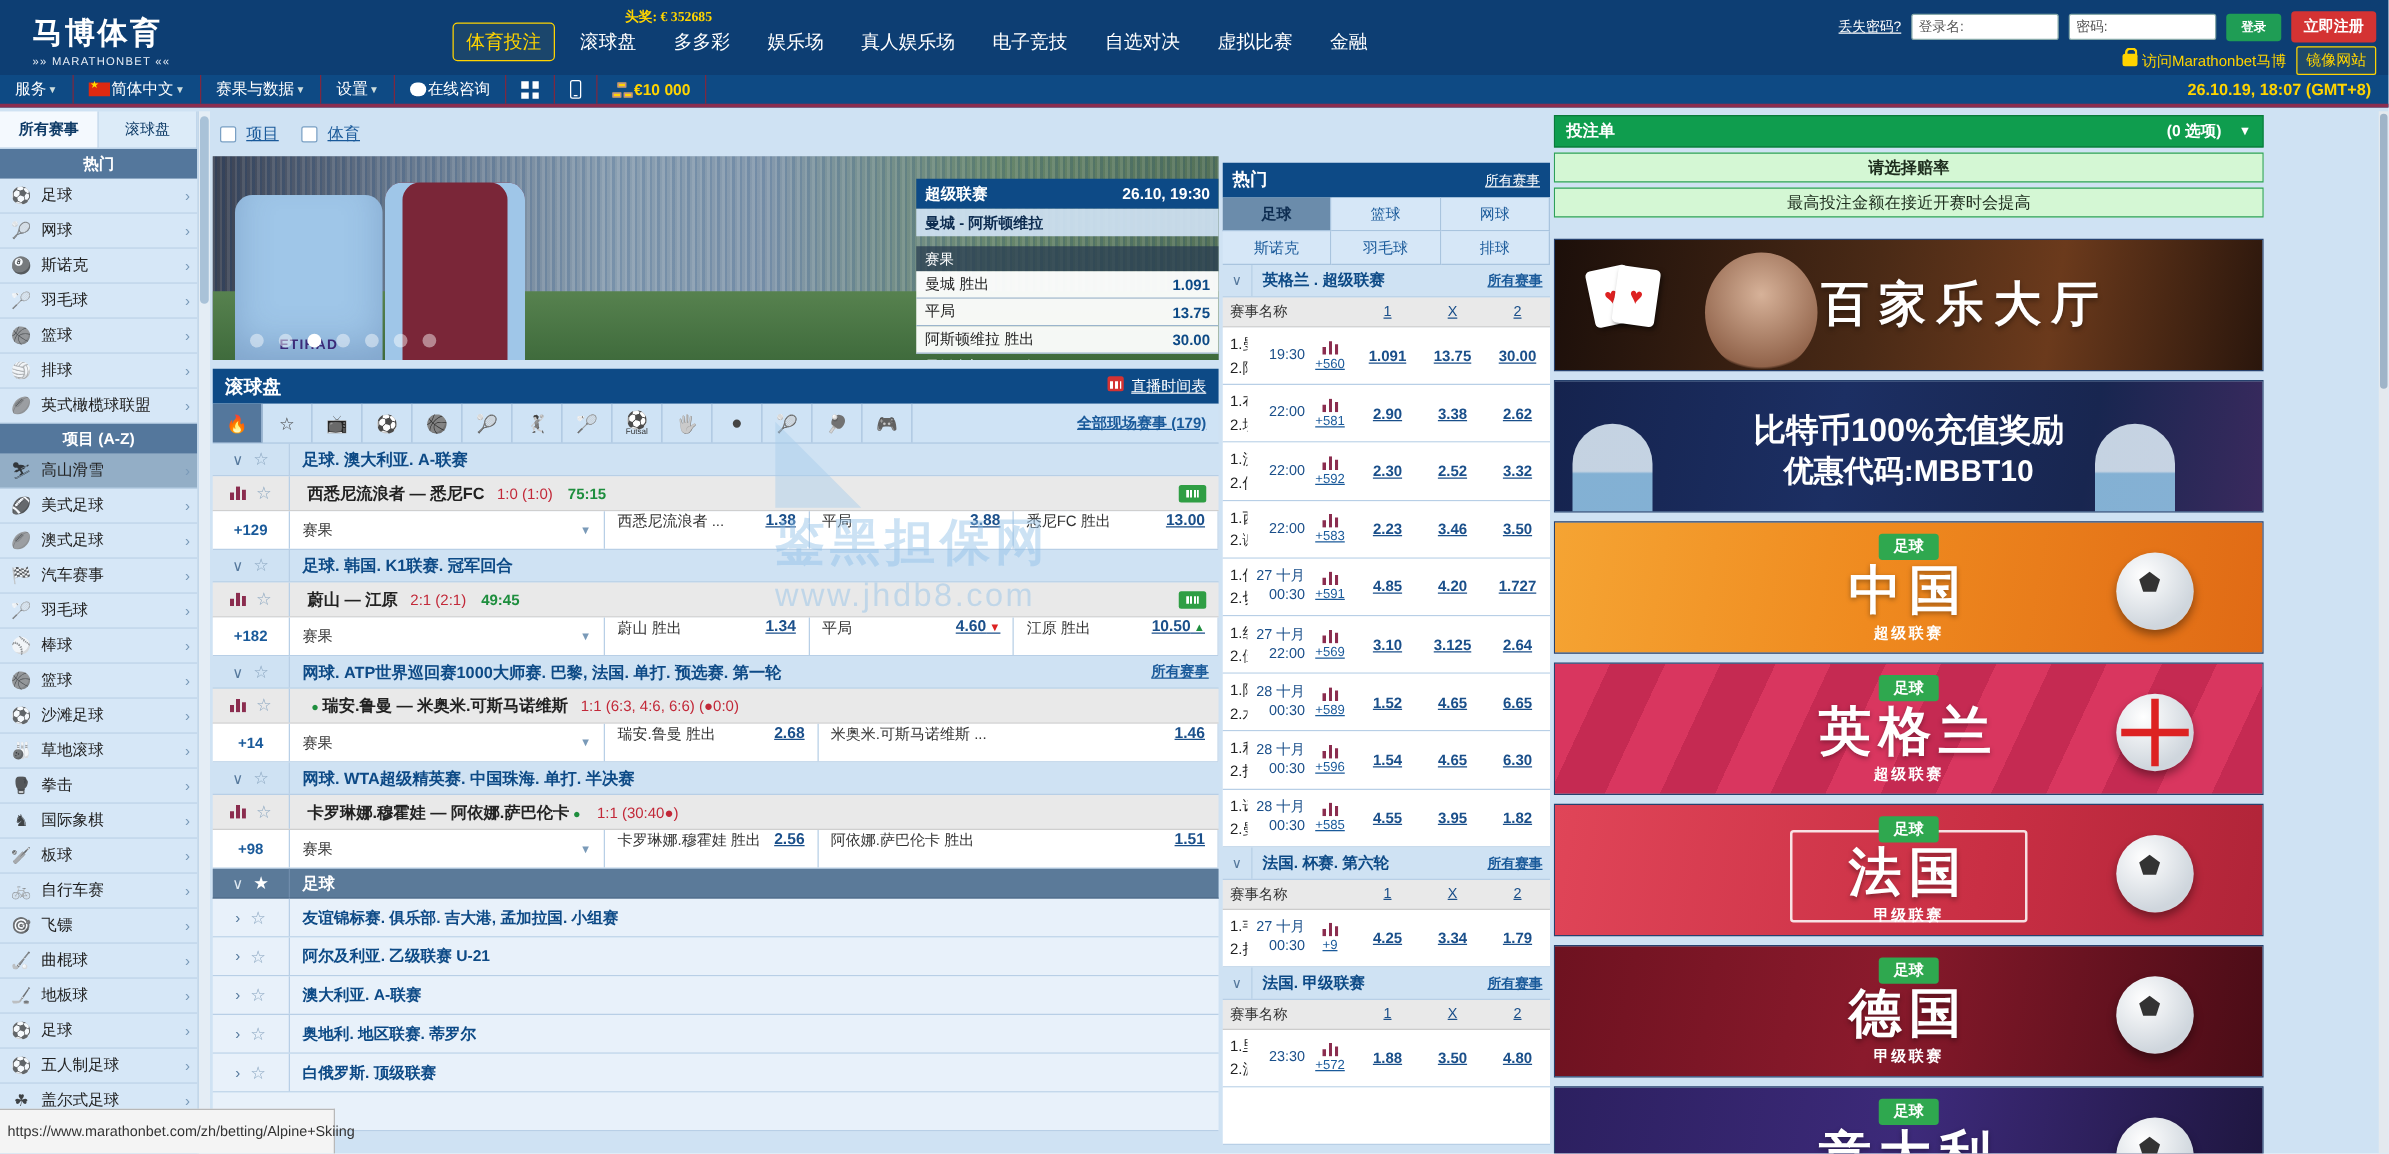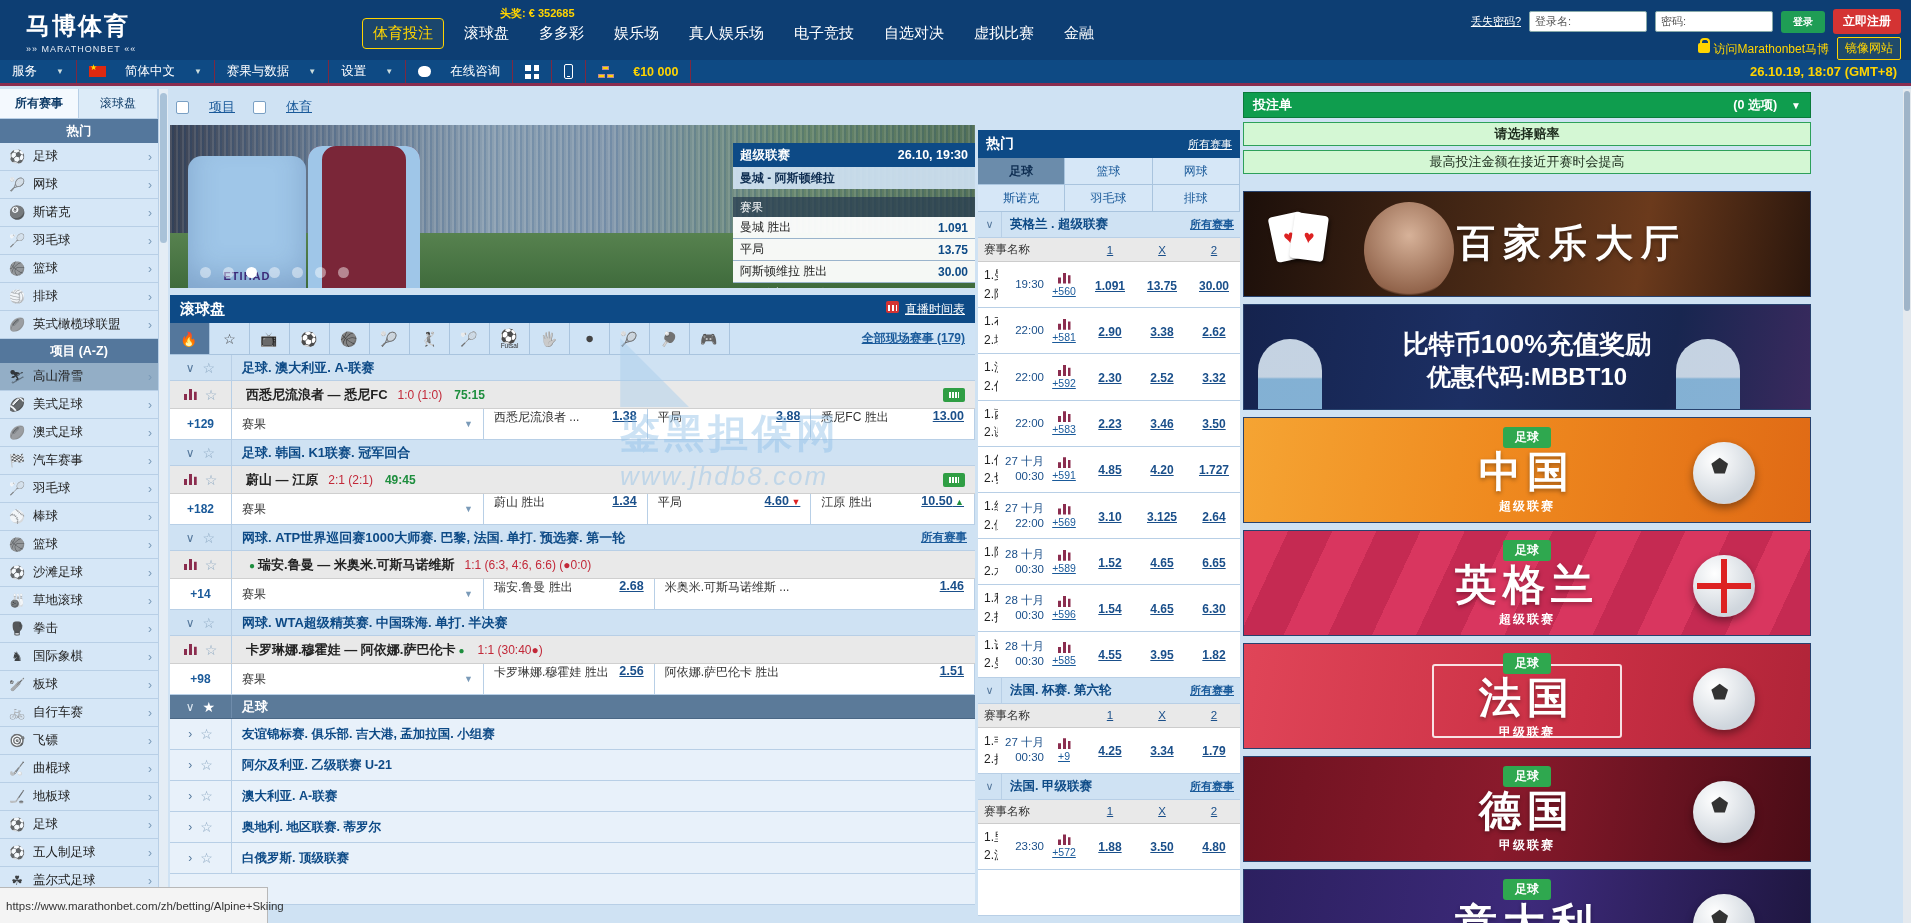--- a/index.html
+++ b/index.html
@@ -4,38 +4,38 @@
 <style>
   * { margin:0; padding:0; box-sizing:border-box; }
   html,body { font-family:"Liberation Sans","DejaVu Sans",sans-serif; }
   #app { position:relative; width:1911px; height:923px; background:#cfe2f3; overflow:hidden; }
 
   
   #hdr { position:absolute; left:0; top:0; width:1911px; height:60px; background:#0d3e73; }
   .logo { position:absolute; left:26px; top:10px; color:#fff; }
   .logo-title { font-size:24px; font-weight:bold; letter-spacing:2px; }
   .logo-sub { font-size:9px; letter-spacing:1px; margin-top:2px; color:#e8eef6; }
-  #jackpot { position:absolute; left:500px; top:6px; color:#ffd400; font-size:11px; font-weight:bold; }
+  #jackpot { position:absolute; left:500px; top:6px; color:#ffd400; font-size:11px; font-weight:bold;font-family:Liberation Serif, serif; }
   #nav { position:absolute; left:362px; top:18px; display:flex; align-items:center; gap:10px; }
   .nav-item { color:#fff; font-size:15px; padding:5px 10px; cursor:pointer; white-space:nowrap; }
   .nav-item.active { color:#ffd400; border:1px solid #ffd400; border-radius:4px; background:rgba(255,212,0,.06); }
   #login { position:absolute; right:10px; top:9px; display:flex; align-items:center; gap:8px; }
   #lostpass { color:#fff; font-size:11px; text-decoration:underline; }
   .login-input { width:118px; height:21px; border:1px solid #8aa; border-radius:2px; font-size:11px; color:#555; padding:0 5px; background:#fff; }
   .btn-green { background:#1f9d55; color:#fff; border:none; border-radius:3px; font-size:10px; font-weight:bold; padding:4px 12px; }
   .btn-red { background:#d43333; color:#fff; border:none; border-radius:3px; font-size:12px; font-weight:bold; padding:4px 10px; }
   #mirror-row { position:absolute; right:10px; top:37px; display:flex; align-items:center; gap:8px; }
   .lock-ico { display:inline-block; width:12px; height:10px; background:#ffd400; border-radius:2px; position:relative; margin-right:4px; }
   .lock-ico:before { content:""; position:absolute; left:2px; top:-5px; width:6px; height:6px; border:2px solid #ffd400; border-bottom:none; border-radius:4px 4px 0 0; }
   #visit-link { color:#ffd400; font-size:12px; }
   #mirror-btn { color:#ffd400; border:1px solid #ffd400; font-size:12px; padding:2px 7px; border-radius:2px; background:rgba(255,212,0,.08); }
 
   
   #tbar { position:absolute; left:0; top:60px; width:1911px; height:26px; background:#0e4a84; border-bottom:3px solid #8b2d4f; display:flex; align-items:stretch; }
-  .tb-item { display:flex; align-items:center; gap:19px; color:#fff; font-size:12.5px; padding:0 12px; border-right:1px solid #7d2840; cursor:pointer; }
+  .tb-item { display:flex; align-items:center; gap:1px; color:#fff; font-size:12.5px; padding:0 12px; border-right:1px solid #7d2840; cursor:pointer; }
   .tb-caret { font-size:8px; color:#cdd; }
   .cn-flag { width:17px; height:11px; background:#de2910; position:relative; display:inline-block; }
   .cn-flag:before { content:"★"; position:absolute; left:1px; top:-3px; color:#ffde00; font-size:8px; }
   .grid2 { width:14px; height:14px; position:relative; display:inline-block; }
   .grid2 i { position:absolute; width:6px; height:6px; background:#fff; }
   .grid2 i:nth-child(1){left:0;top:0;} .grid2 i:nth-child(2){right:0;top:0;width:5px;}
   .grid2 i:nth-child(3){left:0;bottom:0;height:5px;} .grid2 i:nth-child(4){right:0;bottom:0;width:5px;height:5px;}
   .phone-ico { width:9px; height:15px; border:1.5px solid #fff; border-radius:2px; display:inline-block; position:relative; }
   .phone-ico:after { content:""; position:absolute; bottom:1px; left:2px; right:2px; height:1.5px; background:#fff; }
   .bubble-ico { width:13px; height:11px; background:#fff; border-radius:6px; position:relative; display:inline-block; }
@@ -57,21 +57,21 @@
   .sb-ico { width:18px; text-align:center; font-size:13px; filter:grayscale(100%) contrast(1.1); opacity:.8; }
   .sb-label { flex:1; white-space:nowrap; overflow:hidden; }
   .sb-chev { color:#7a9ab8; font-size:12px; }
   #sb-scroll { position:absolute; left:158px; top:89px; width:10px; bottom:0; background:#e4edf5; border-left:1px solid #b8cfe6; }
   #sb-thumb { position:absolute; left:1px; top:4px; width:7px; height:150px; background:#a9c2d8; border-radius:4px; }
 
   
   #main { position:absolute; left:170px; top:89px; width:805px; bottom:0; overflow:hidden; }
   #filters { height:36px; display:flex; align-items:center; gap:18px; padding-left:6px; }
   .chk { width:13px; height:13px; background:#fff; border:1px solid #7aa0c4; display:inline-block; border-radius:2px; }
-  .filter-link { color:#1a5a9a; font-size:13px; text-decoration:underline; display:flex; align-items:center; gap:20px; cursor:pointer; }
+  .filter-link { color:#1a5a9a; font-size:13px; text-decoration:underline; display:flex; align-items:center; gap:8px; cursor:pointer; }
 
   
   #banner { position:relative; height:163px; background:linear-gradient(90deg,#2e3648 0%,#5d6f85 18%,#8399ac 40%,#7d93a8 55%,#5e7f63 78%,#49684e 100%); overflow:hidden; }
   .crowd { position:absolute; inset:0; background:repeating-linear-gradient(90deg,rgba(255,255,255,.14) 0 2px,rgba(70,110,160,.18) 2px 4px,rgba(255,255,255,.06) 4px 6px); height:70%; }
   .pitch { position:absolute; left:0; right:0; bottom:0; height:34%; background:linear-gradient(#57824f,#3f6b3c); }
   .jersey { position:absolute; bottom:-8px; border-radius:14px 14px 0 0; }
   .jersey-city { left:18px; width:118px; height:140px; background:#9fc6e8; box-shadow:inset 0 -20px 30px rgba(60,90,140,.3); display:flex; align-items:flex-end; justify-content:center; color:#3c2a78; font-size:11px; font-weight:bold; padding-bottom:14px; letter-spacing:1px; }
   .jersey-villa { left:138px; width:112px; height:150px; background:#7a2638; box-shadow:inset 14px 0 0 #9fc6e8, inset -14px 0 0 #9fc6e8; }
   .dots { position:absolute; left:30px; bottom:10px; display:flex; gap:12px; }
   .dot { width:11px; height:11px; border-radius:50%; background:rgba(255,255,255,.45); cursor:pointer; }
@@ -128,21 +128,21 @@
   .sec-dark .cell-ctl { color:#dfe9f2; border-right:1px solid #6f8cab; }
   .sec-dark .star { color:#fff; }
   .sec-dark-title { color:#fff; font-weight:bold; font-size:13px; padding-left:10px; }
   .lg-row { height:31px; background:#e8f1fa; border-bottom:1px solid #b8cfe6; display:flex; align-items:center; }
   .lg-title { color:#0d4a86; font-size:12.5px; font-weight:bold; padding-left:10px; }
 
   
   #wm { position:absolute; left:620px; top:325px; width:430px; color:#8fc0e8; opacity:.45; pointer-events:none; z-index:5; }
   #wm .wm-ico { font-size:90px; line-height:.9; color:#a8cdec; }
   #wm .wm-t1 { font-size:40px; font-weight:bold; letter-spacing:4px; }
-  #wm .wm-t2 { font-size:26px; letter-spacing:2px;font-style:italic; }
+  #wm .wm-t2 { font-size:26px; letter-spacing:2px; }
 
   
   #rpanel { position:absolute; left:978px; top:130px; width:262px; bottom:0; overflow:hidden; }
   #rp-head { height:28px; background:#0d4a86; display:flex; align-items:center; justify-content:space-between; padding:0 8px; }
   #rp-title { color:#fff; font-size:14px; font-weight:bold; }
   .rp-all { color:#fff; font-size:11px; text-decoration:underline; cursor:pointer; }
   .rp-tabs { display:flex; }
   .rp-tab { flex:1; height:27px; display:flex; align-items:center; justify-content:center; font-size:12px; color:#1a5a9a; background:#d6e7f7; border:1px solid #a9c4de; border-top:none; border-left:none; cursor:pointer; }
   .rp-tab.active { background:#6b8cab; color:#0d2c50; font-weight:bold; }
   .rs-head { height:26px; background:#cfe2f3; border-bottom:1px solid #b8cfe6; display:flex; align-items:center; }

